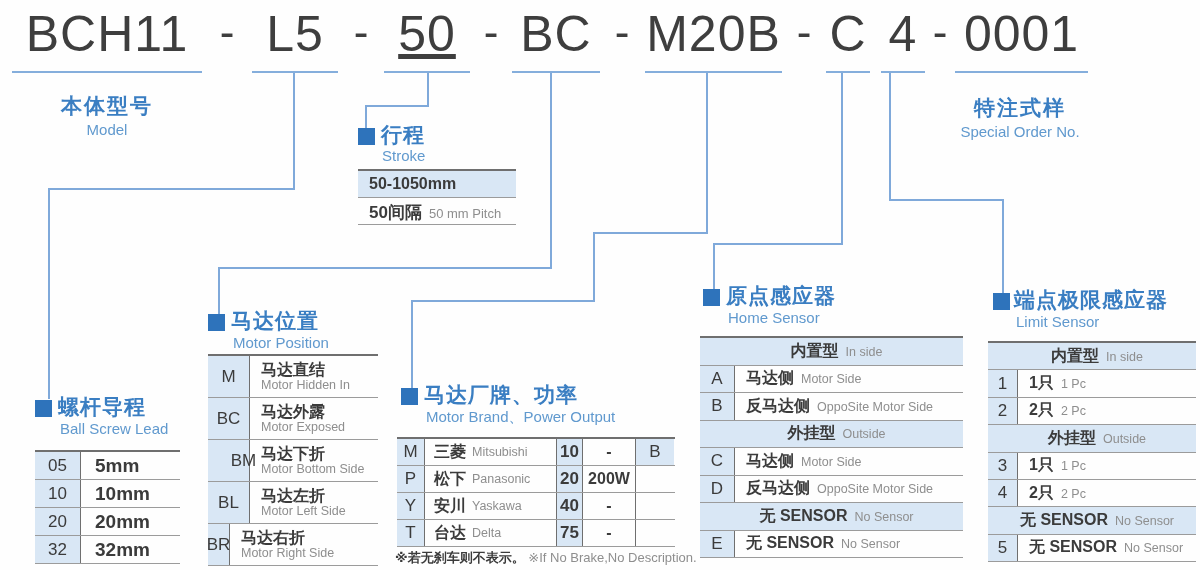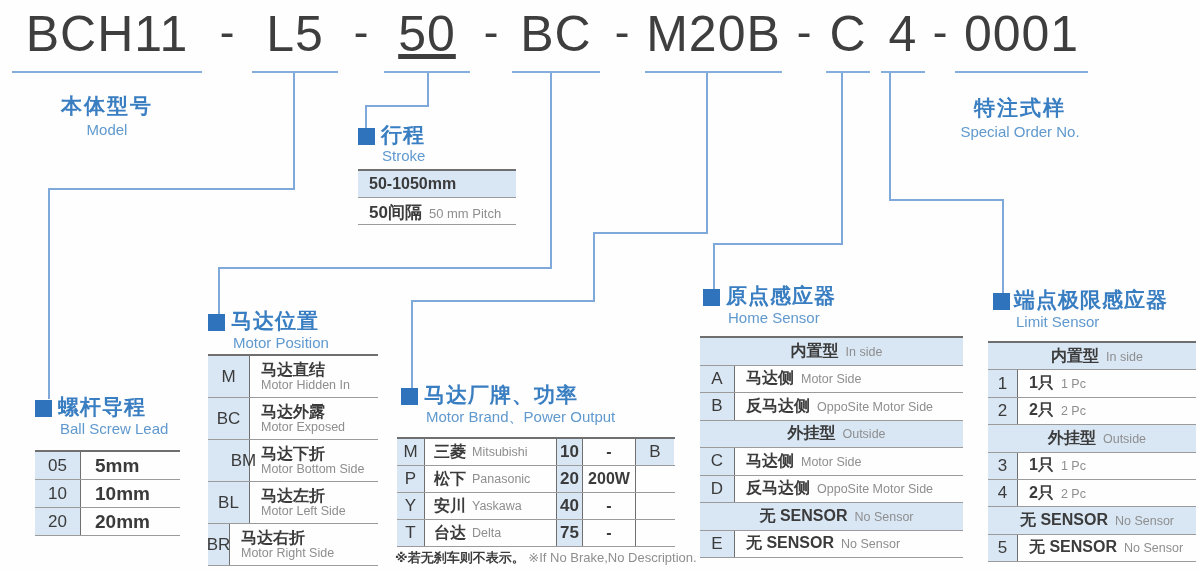--- a/index.html
+++ b/index.html
@@ -139,20 +139,24 @@
       <div class="bsval">5mm</div>
     </div>
     <div class="trow" style="height:28px;">
       <div class="code" style="width:46px;">10</div>
       <div class="bsval">10mm</div>
     </div>
     <div class="trow" style="height:28px;">
       <div class="code" style="width:46px;">20</div>
       <div class="bsval">20mm</div>
     </div>
+    <div class="trow" style="height:28px;">
+      <div class="code" style="width:46px;">32</div>
+      <div class="bsval">32mm</div>
+    </div>
   </div>
 
   <div class="bullet" style="left:208px;top:314px;"></div>
   <div class="h-zh" style="left:231px;top:307px;">马达位置</div>
   <div class="h-en" style="left:233px;top:334px;">Motor Position</div>
   <div class="tbl" style="left:208px;top:354px;width:170px;">
     <div class="trow" style="height:42px;">
       <div class="code" style="width:42px;">M</div>
       <div class="cellmain stack">
         <span class="zh">马达直结</span>

